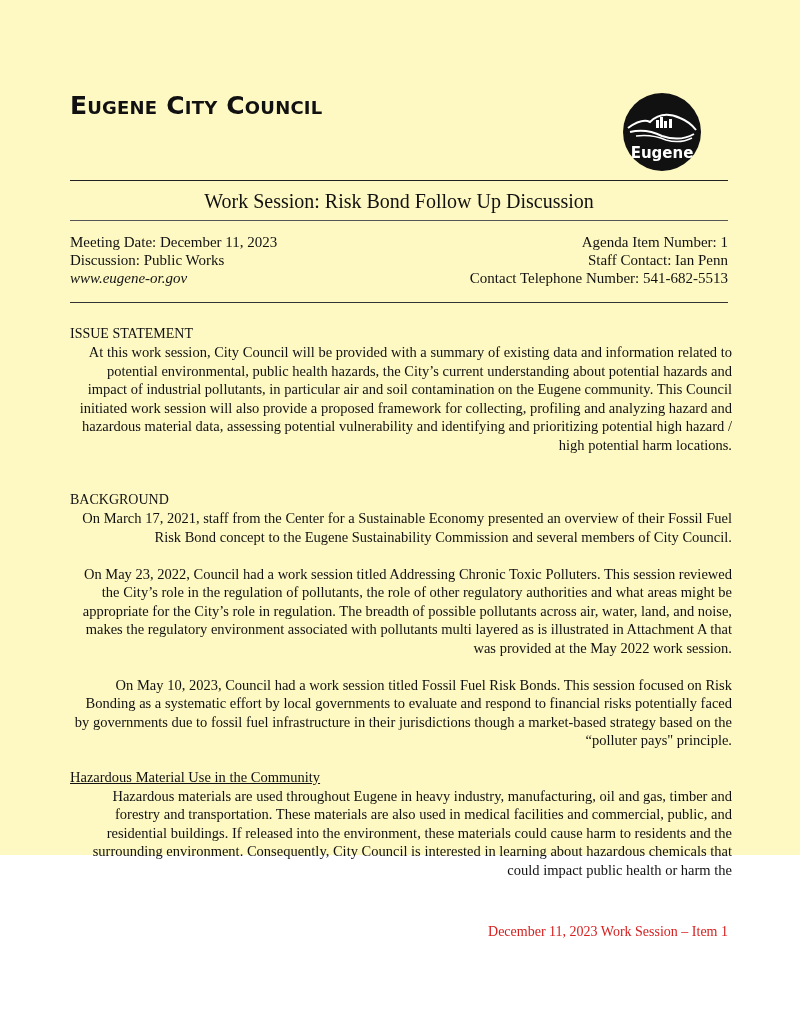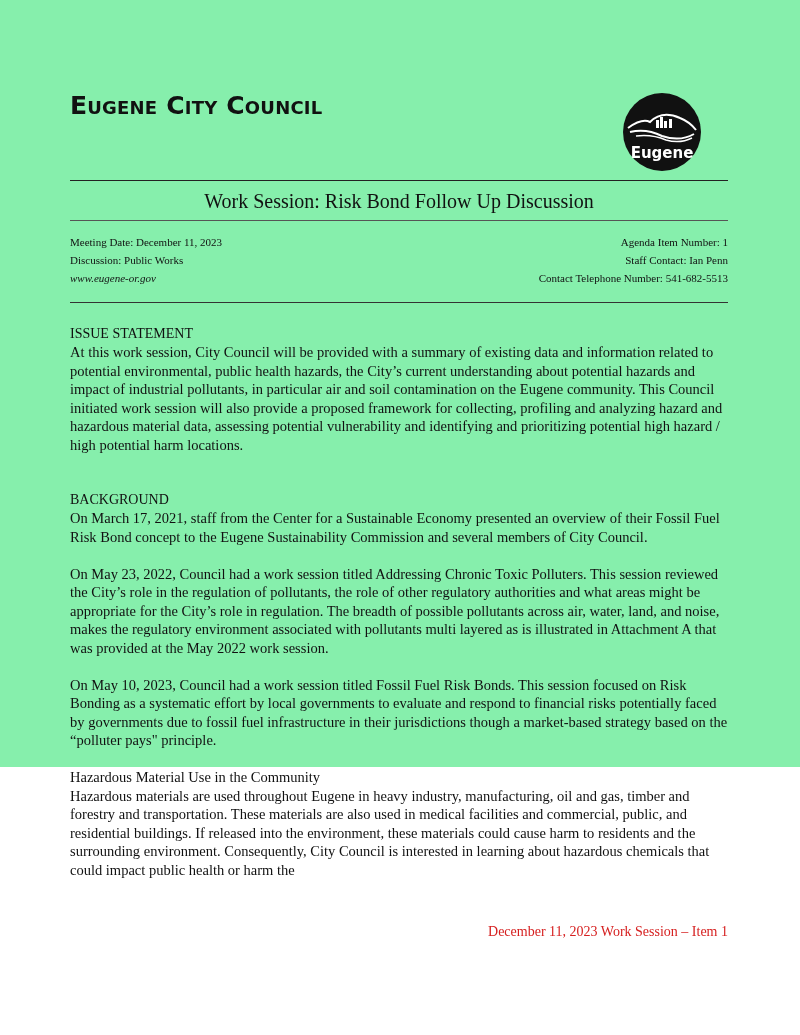--- a/index.html
+++ b/index.html
@@ -1,35 +1,35 @@
 <!DOCTYPE html>
 <html><head>
   <meta charset="utf-8">
   <style>
     html, body { margin: 0; padding: 0; background: #ffffff; }
     body { width: 800px; height: 1035px; position: relative; overflow: hidden; color: #111; }
-    .page { position: absolute; left: 0; top: 0; width: 800px; height: 767px; background: #86efac; }
+    .page { position: absolute; left: 0; top: 0; width: 800px; height: 855px; background: #fef9c3; }
     .serif { font-family: "Liberation Serif", "DejaVu Serif", serif; }
     .title-block { position: absolute; left: 70px; top: 92px; }
     .title-line { font-family: "DejaVu Sans", "Liberation Sans", sans-serif; font-weight: bold; font-size: 25px; line-height: 28px; letter-spacing: 0.2px; font-variant: small-caps; color: #111; }
     .logo { position: absolute; left: 622px; top: 92px; width: 80px; height: 80px; }
     .rule { position: absolute; left: 70px; width: 658px; height: 0; border-top: 1.2px solid #222; }
     .rule.r1 { top: 180px; }
     .rule.r2 { top: 220px; border-top: 1.2px solid #555; }
     .rule.r3 { top: 302px; border-top: 1.2px solid #333; }
     .session-title { position: absolute; left: 70px; width: 658px; top: 190px; text-align: center; font-size: 20px; line-height: 22px; }
-    .meta { position: absolute; left: 70px; width: 658px; top: 233px; font-size: 11px; line-height: 18px; }
+    .meta { position: absolute; left: 70px; width: 658px; top: 233px; font-size: 15px; line-height: 18px; }
     .meta-row { display: flex; justify-content: space-between; }
     .meta-row .italic { font-style: italic; text-align: center; }
     .content { position: absolute; left: 70px; width: 662px; top: 325px; font-size: 14.5px; line-height: 18.5px; }
     .heading { font-weight: normal; font-size: 14px; line-height: 18px; }
-    p { margin: 0; }
+    p { margin: 0; text-align: right; }
     .gap { height: 18.5px; }
     .gap2 { height: 37px; }
-    .subhead { }
+    .subhead { text-decoration: underline; }
     .footer { position: absolute; right: 72px; top: 884px; font-size: 14px; color: #d62020; margin-top: 40px; }
   </style>
 </head>
 <body>
 
 <div class="page">
 
   <div class="title-block">
     <div class="title-line">Eugene City Council</div>
   </div>

